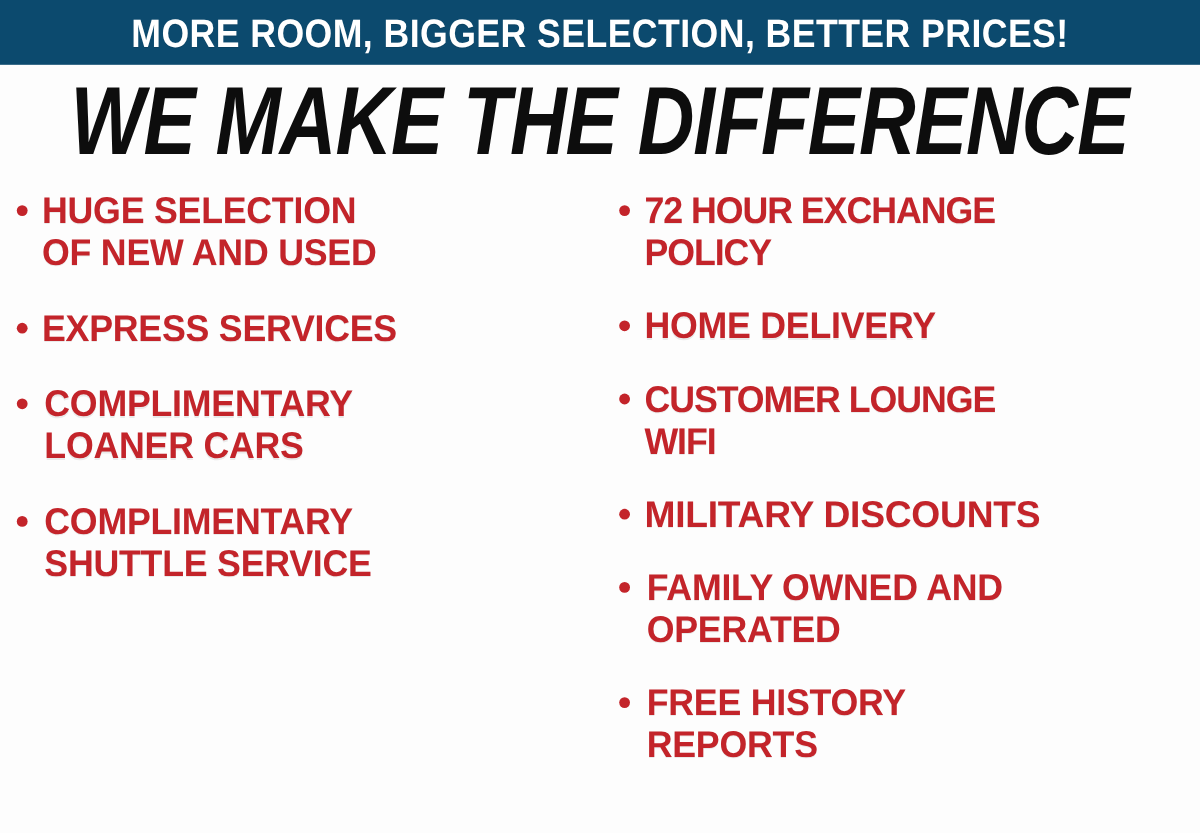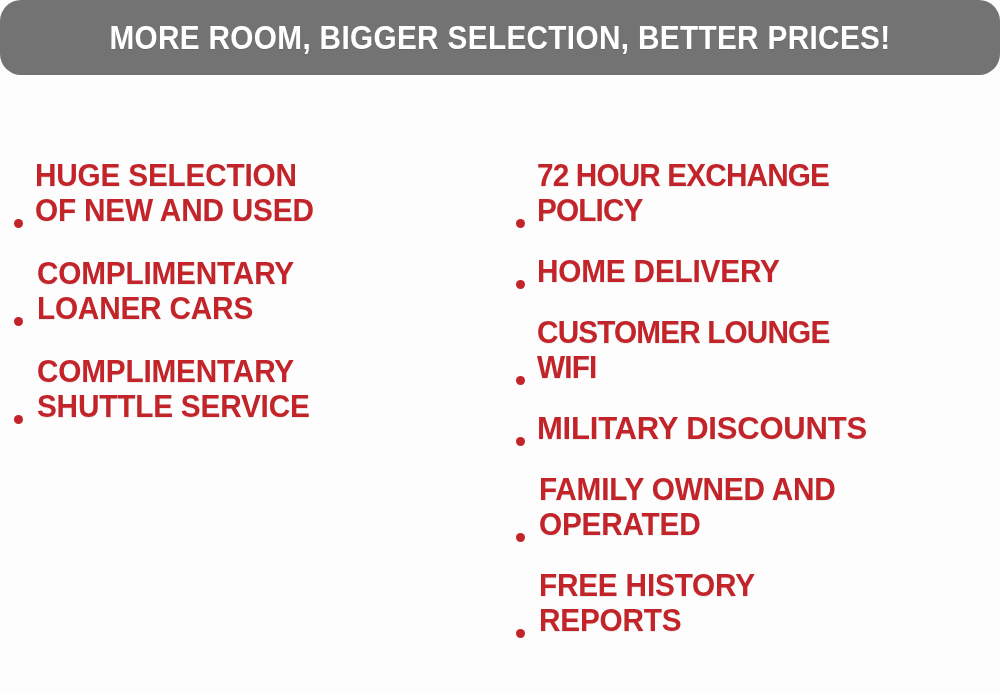--- a/index.html
+++ b/index.html
@@ -21,26 +21,25 @@
     background: #fdfdfd;
     overflow: hidden;
   }
 
   
   .banner {
     position: absolute;
     left: 0;
     top: 0;
     width: 1000px;
-    height: 75px;
-    background: #737373;
+    height: 54px;
+    background: #0c4a6e;
     display: flex;
     align-items: center;
     justify-content: center;
-    border-radius: 21px;
   }
   .banner-text {
     color: #ffffff;
     font-family: "Liberation Sans", sans-serif;
     font-weight: bold;
     font-size: 33px;
     line-height: 33px;
     letter-spacing: 0.4px;
     white-space: nowrap;
     transform: scaleX(0.90);
@@ -83,21 +82,21 @@
   .col {
     position: absolute;
     top: 0;
     height: 536px;
   }
   .col-left  { left: 14px;  width: 500px; }
   .col-right { left: 516px; width: 492px; }
 
   .feature {
     display: flex;
-    align-items: flex-end;
+    align-items: flex-start;
     color: #c3242a;
     font-family: "Liberation Sans", sans-serif;
     font-weight: bold;
     font-size: 31px;
     line-height: 35px;
     letter-spacing: -0.2px;
   }
   .col-left  .feature { margin-bottom: 28px; }
   .col-right .feature { margin-bottom: 26px; }
 
@@ -125,31 +124,38 @@
 </style>
 </head>
 <body>
 
 <div id="poster">
 
   <div class="banner">
     <div class="banner-text">MORE ROOM, BIGGER SELECTION, BETTER PRICES!</div>
   </div>
 
+  <div class="headline-wrap">
+    <div class="headline">WE MAKE THE DIFFERENCE</div>
+  </div>
 
   <div class="columns">
 
     <div class="col col-left">
 
       <div class="feature">
         <span class="bullet"></span>
         <span class="feature-text">HUGE SELECTION
 OF NEW AND USED</span>
       </div>
 
+      <div class="feature">
+        <span class="bullet"></span>
+        <span class="feature-text">EXPRESS SERVICES</span>
+      </div>
 
 
       <div class="feature f-indent-1">
         <span class="bullet"></span>
         <span class="feature-text">COMPLIMENTARY
 LOANER CARS</span>
       </div>
 
       <div class="feature f-indent-1">
         <span class="bullet"></span>

